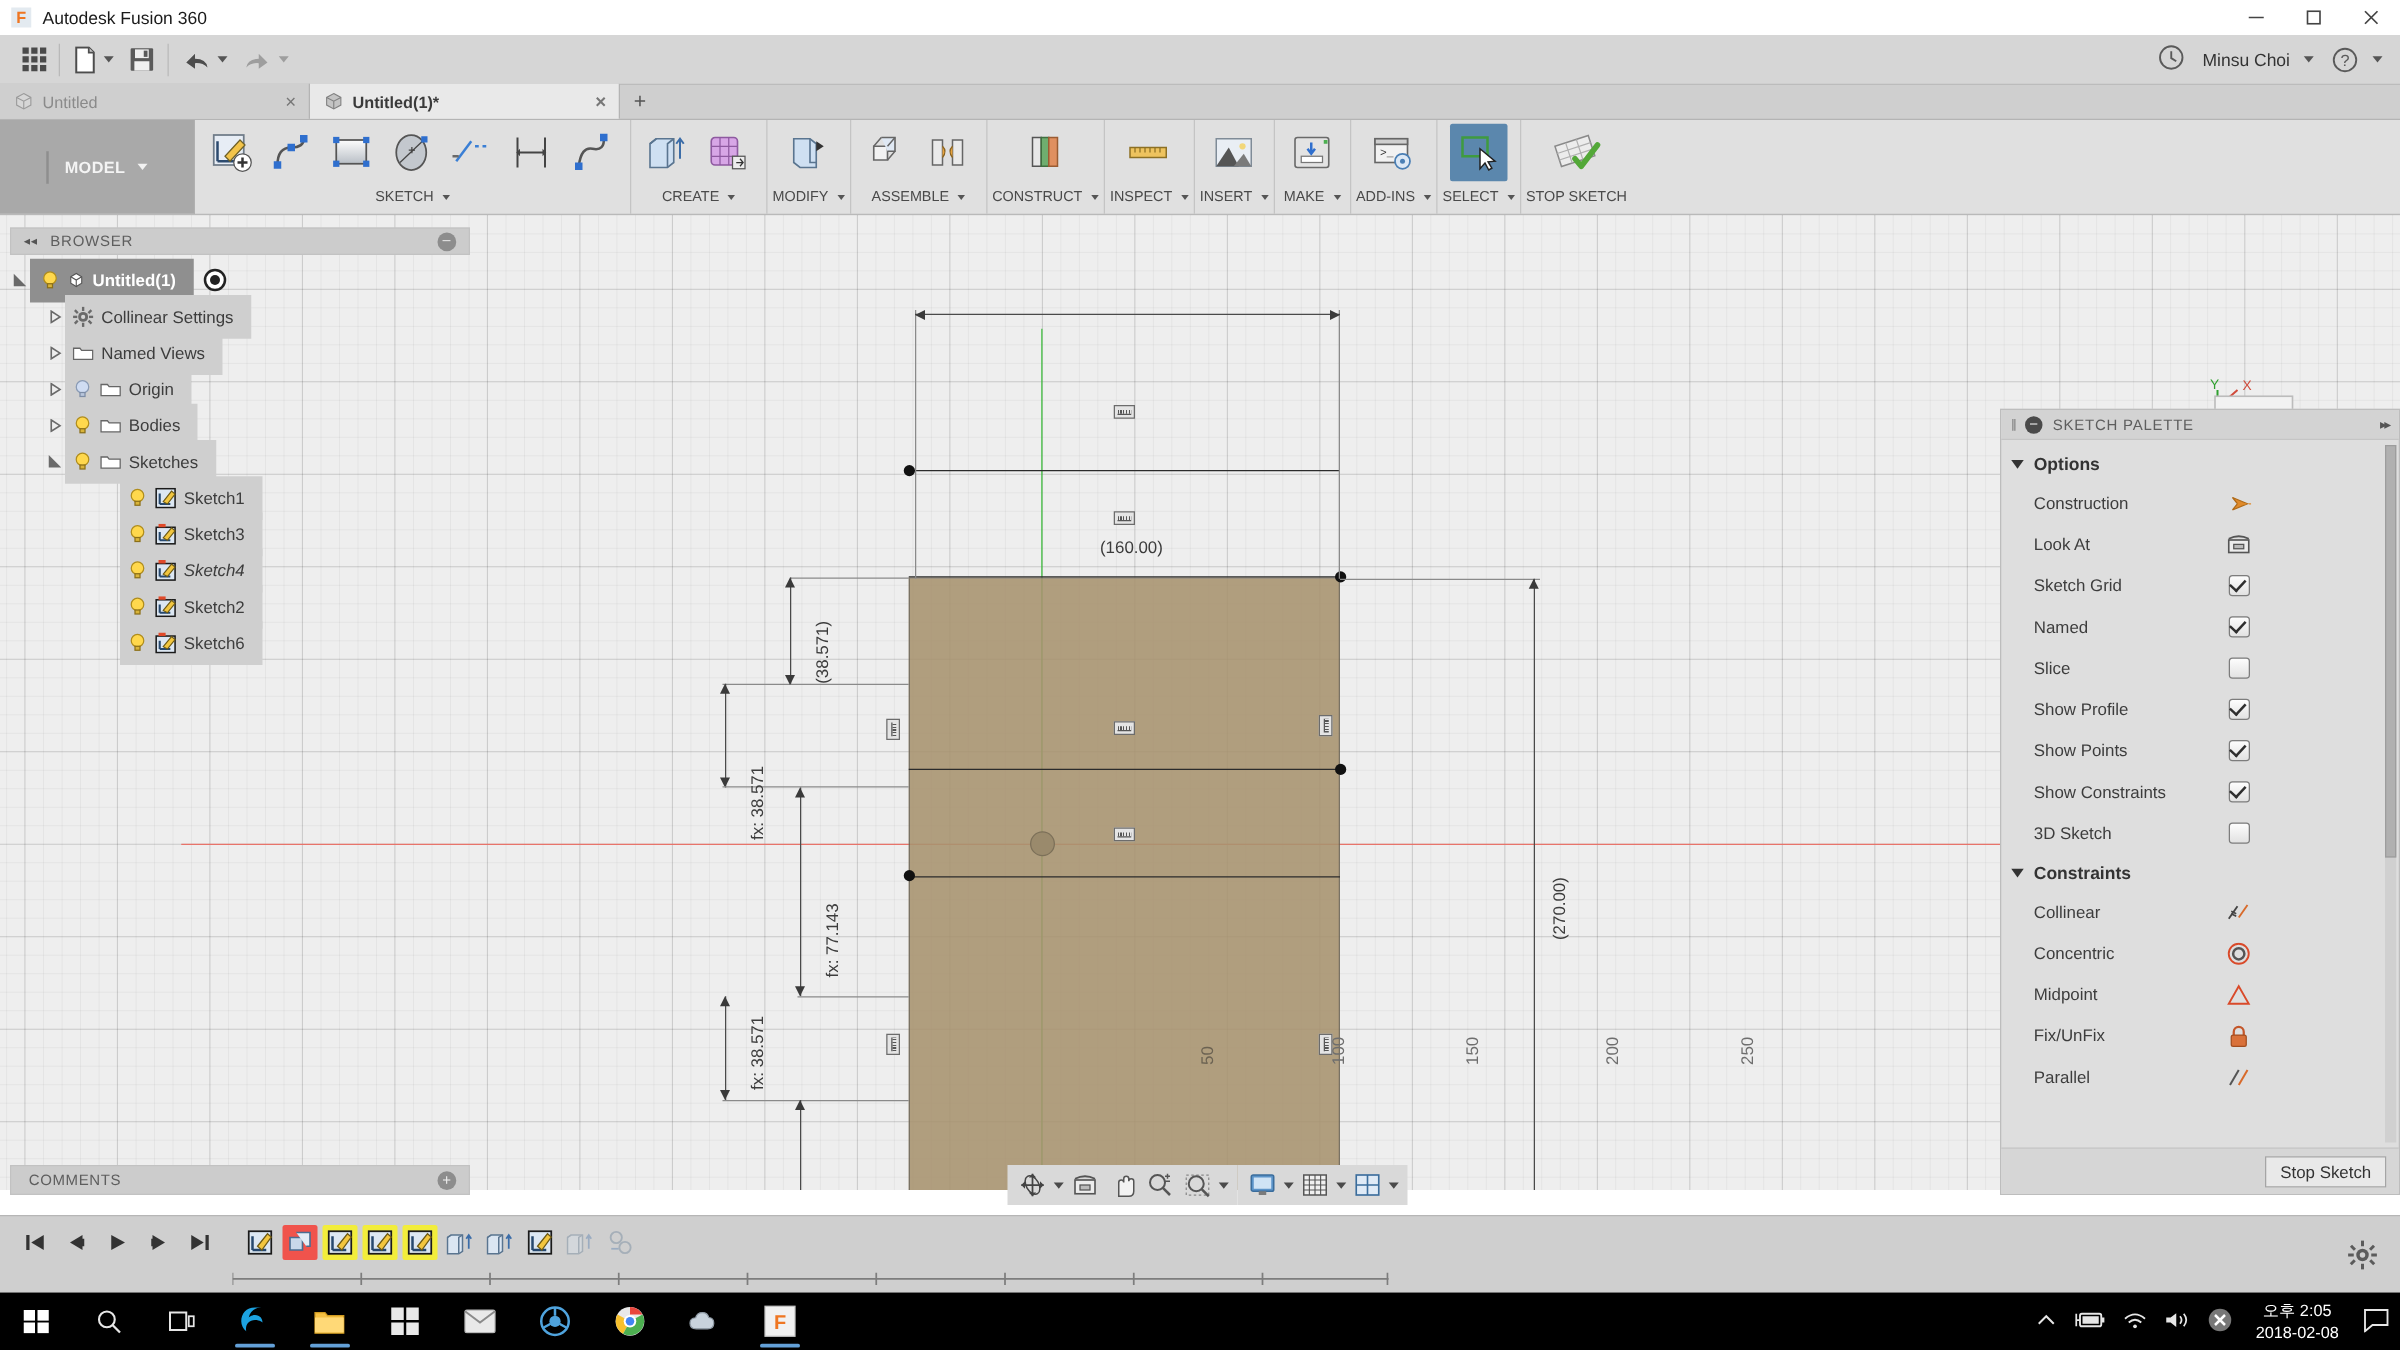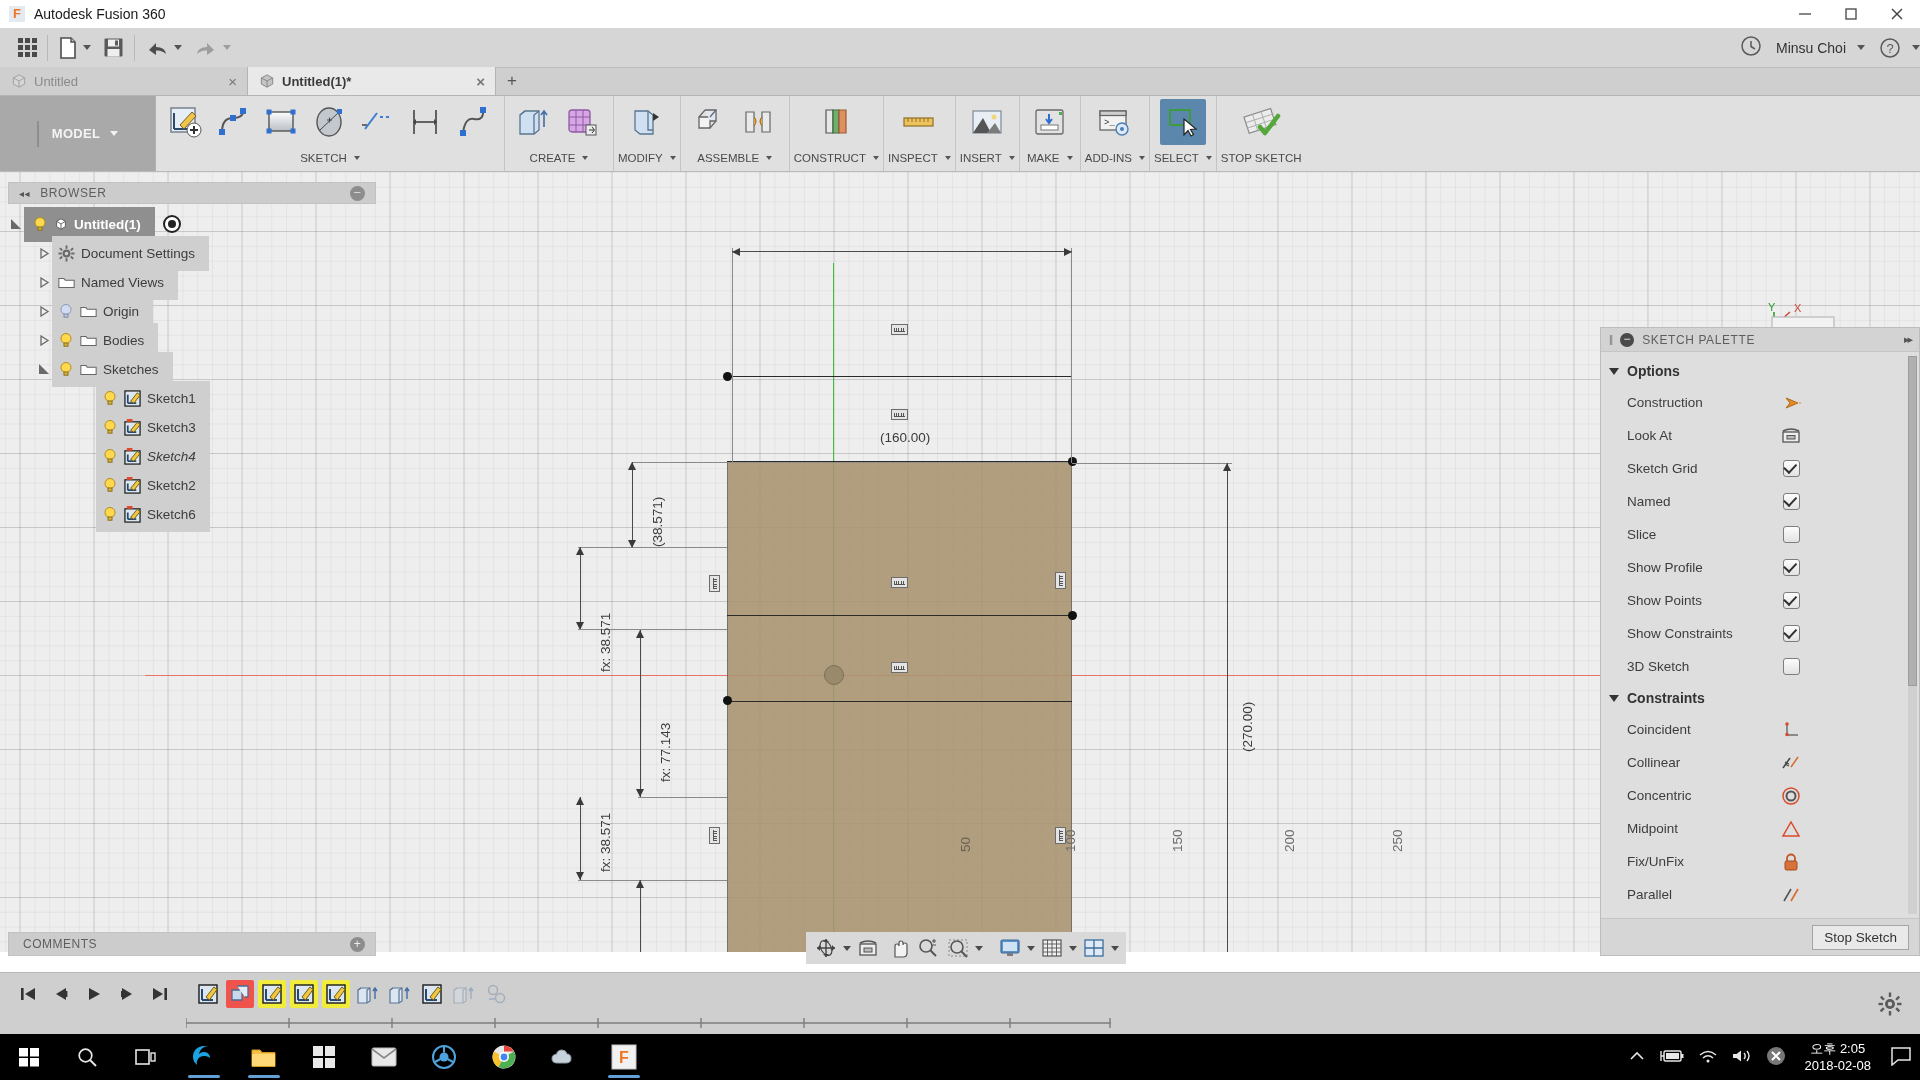--- a/index.html
+++ b/index.html
@@ -36,21 +36,21 @@
   .qab {
     position:absolute; left:0; top:28px; width:1920px; height:40px;
     background:#d6d6d6; display:flex; align-items:center;
     border-bottom:1px solid #bcbcbc;
   }
   .qab-item { display:flex; align-items:center; height:40px; padding:0 6px; cursor:default; }
   .grid9 { display:grid; grid-template-columns:repeat(3,5px); grid-template-rows:repeat(3,5px); gap:2px; margin-left:12px;}
   .grid9 i { background:#4a4a4a; display:block; width:5px;height:5px;}
   .caret { width:0;height:0;border-left:4px solid transparent;border-right:4px solid transparent;border-top:5px solid #555; margin-left:5px;}
   .qab-sep { width:1px;height:26px;background:#b9b9b9; margin:0 4px;}
-  .qab-right { margin-left:auto; display:flex; align-items:center; gap:14px;text-align:center; }
+  .qab-right { margin-left:auto; display:flex; align-items:center; padding-right:14px; gap:14px;text-align:center; }
   .qab-user { font-size:14px; color:#333; display:flex;align-items:center;gap:6px;}
 
   
   .doctabs {
     position:absolute; left:0; top:68px; width:1920px; height:28px;
     background:#cfcfcf; display:flex; align-items:flex-end;
     border-bottom:1px solid #b4b4b4;
   }
   .doctab {
     height:28px; display:flex; align-items:center; gap:8px;
@@ -765,21 +765,21 @@
                 <rect x="8" y="0.5" width="2" height="3.5"></rect>
                 <rect x="8" y="14" width="2" height="3.5"></rect>
                 <rect x="0.5" y="8" width="3.5" height="2"></rect>
                 <rect x="14" y="8" width="3.5" height="2"></rect>
             <rect x="2.2" y="2.8" width="2" height="3.5" transform="rotate(-45 3.2 4.5)"></rect>
                 <rect x="13.8" y="11.7" width="2" height="3.5" transform="rotate(-45 14.8 13.4)"></rect>
             <rect x="13.8" y="2.8" width="2" height="3.5" transform="rotate(45 14.8 4.5)"></rect>
                 <rect x="2.2" y="11.7" width="2" height="3.5" transform="rotate(45 3.2 13.4)"></rect>
               </g>
           </svg>
-          <span class="tlabel">Document Settings</span>
+          <span class="tlabel">Collinear Settings</span>
         </div>
       </div>
 
       <div class="trow" style="padding-left:28px;">
         <div class="twisty">
           <svg width="11" height="11">
               <path d="M2 1 L9 5.5 L2 10 z" fill="none" stroke="#6a6a6a" stroke-width="1.3"></path>
             </svg>
         </div>
         <div class="tw" style="padding-left:6px;">
@@ -1007,31 +1007,20 @@
         <span class="pv">
             <span class="cb"></span>
           </span>
       </div>
 
       <div class="sec-title">
         <span class="tri"></span>
         <span>Constraints</span>
       </div>
 
-      <div class="prow">
-        <span>Coincident</span>
-        <span class="pv">
-          <svg width="20" height="18">
-              <path d="M6 3 v9" stroke="#666" stroke-width="1.4"></path>
-              <path d="M6 14 h11" stroke="#666" stroke-width="1.4"></path>
-              <circle cx="6" cy="3" r="1.8" fill="#d94a2a"></circle>
-              <circle cx="6" cy="13.5" r="1.8" fill="#d94a2a"></circle>
-            </svg>
-        </span>
-      </div>
       <div class="prow">
         <span>Collinear</span>
         <span class="pv">
           <svg width="20" height="18">
               <path d="M2 14 L9 4" stroke="#444" stroke-width="1.5"></path>
               <path d="M10 13 L17 3" stroke="#d86a2a" stroke-width="1.5"></path>
               <path d="M4 8 l4 2 M4 10 l4 2" stroke="#444" stroke-width="1.2"></path>
             </svg>
         </span>
       </div>

